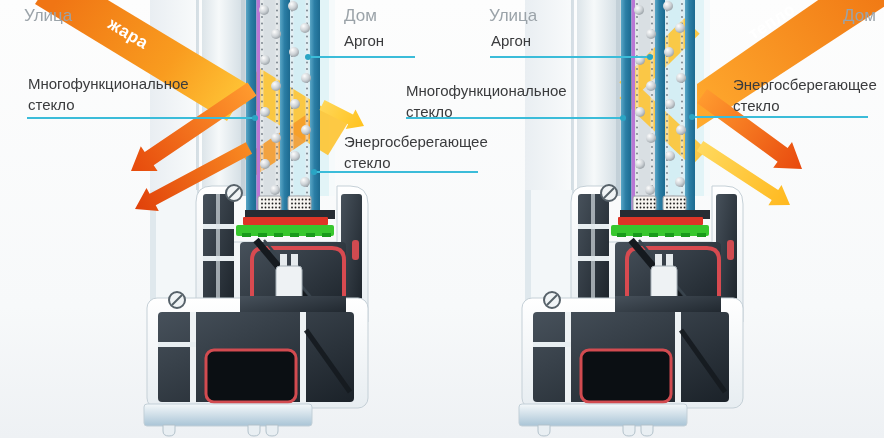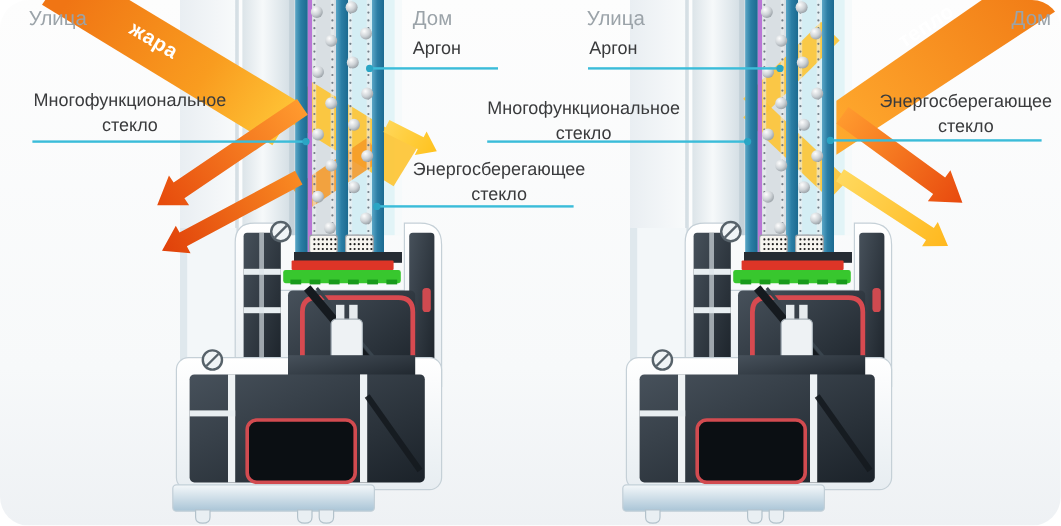--- a/index.html
+++ b/index.html
@@ -1,21 +1,21 @@
 <!DOCTYPE html>
 <html style="--cyan: #3bbcd9; --cyan-dark: #2aa5c4; --text-dark: #3a3b3d; --text-gray: #9ba3a9;"><head>
 <meta charset="utf-8">
 <style>
   html,body{margin:0;padding:0;}
   body{font-family:"Liberation Sans", sans-serif; background:#ffffff;}
   .stage{position:relative;width:884px;height:438px;overflow:hidden;
-         background:linear-gradient(180deg,#fdfdfd 0%,#f7f9fa 70%,#eef1f4 100%);border-radius:24px;}
+         background:linear-gradient(180deg,#fdfdfd 0%,#f7f9fa 70%,#eef1f4 100%);}
   .stage svg{position:absolute;left:0;top:0;}
   .lbl{position:absolute;font-size:15px;line-height:21px;color:var(--text-dark,#3a3b3d);white-space:nowrap;}
-  .lbl .ln{display:block;text-align:center;}
+  .lbl .ln{display:block;}
   .side{position:absolute;font-size:17px;line-height:20px;color:var(--text-gray,#9ba3a9);white-space:nowrap;}
   .band-text{position:absolute;font-size:17px;font-weight:bold;color:#ffffff;
              letter-spacing:.5px;text-align:center;transform-origin:50% 50%;}
   .rot-l{transform:rotate(31deg);}
   .rot-r{transform:rotate(-33deg);}
   .leader{position:absolute;height:2px;background:var(--cyan,#3bbcd9);}
   .leader .dot{position:absolute;top:-2px;width:6px;height:6px;border-radius:50%;
                background:var(--cyan-dark,#2aa5c4);}
   .leader.dot-left .dot{left:-2px;}
   .leader.dot-right .dot{right:-2px;}

